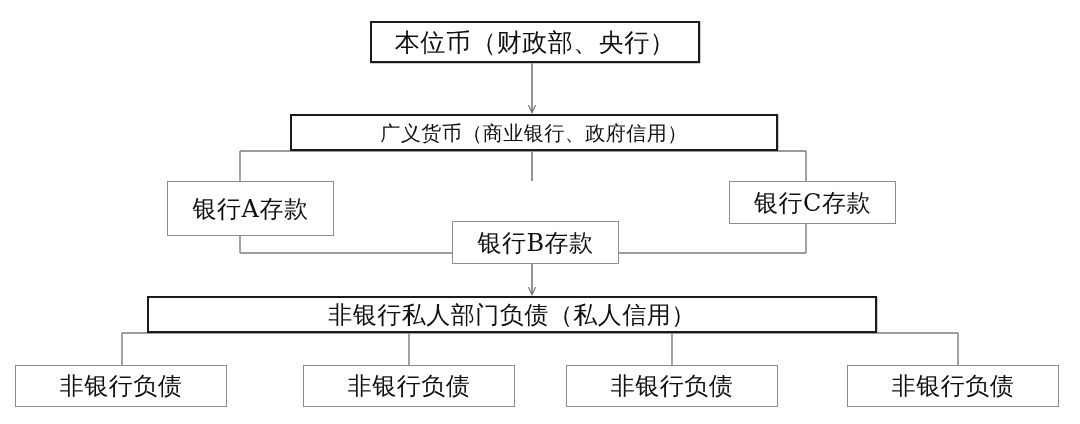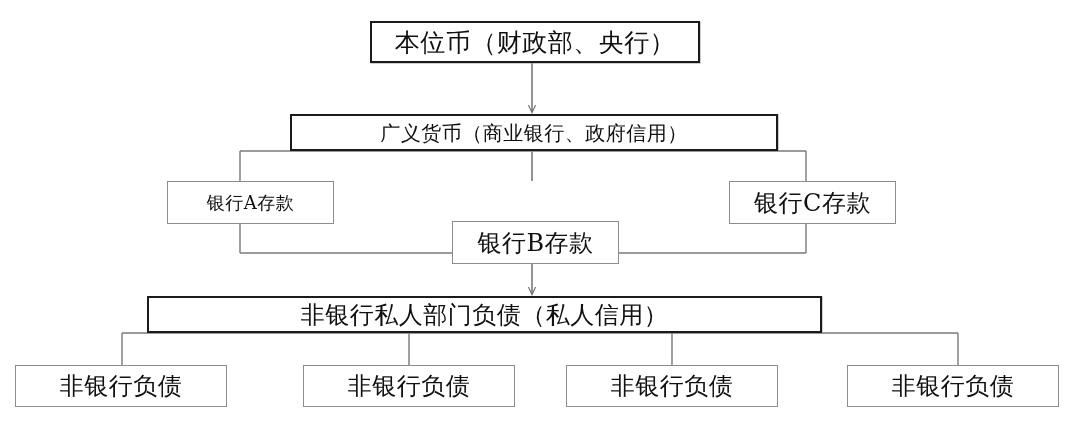--- a/index.html
+++ b/index.html
@@ -51,25 +51,25 @@
     box-shadow: 0.5px 0.5px 0 #9a9a9a;
   }
   
   .node.light {
     border: 1.5px solid #8d8d8d;
   }
 
   #node-base-currency   { left: 370px; top: 21px;  width: 330px; height: 42px;  font-size: 25px; }
   #node-broad-money     { left: 290px; top: 114px; width: 488px; height: 37px;  font-size: 20px; }
 
-  #node-bank-a          { left: 167px; top: 181px; width: 167px; height: 43px;  font-size: 18px; }
+  #node-bank-a          { left: 167px; top: 181px; width: 167px; height: 55px;  font-size: 24px; }
   #node-bank-b          { left: 452px; top: 181px; width: 167px; height: 43px;  font-size: 24px; margin-top: 40px; }
   #node-bank-c          { left: 729px; top: 181px; width: 167px; height: 43px;  font-size: 24px; }
 
-  #node-nonbank-private { left: 147px; top: 296px; width: 675px; height: 37px;  font-size: 24px; }
+  #node-nonbank-private { left: 147px; top: 296px; width: 730px; height: 37px;  font-size: 24px; }
 
   #node-liab-1          { left: 15px;  top: 365px; width: 212px; height: 42px;  font-size: 24px; }
   #node-liab-2          { left: 303px; top: 365px; width: 212px; height: 42px;  font-size: 24px; }
   #node-liab-3          { left: 566px; top: 365px; width: 212px; height: 42px;  font-size: 24px; }
   #node-liab-4          { left: 847px; top: 365px; width: 212px; height: 42px;  font-size: 24px; }
 </style>
 </head>
 <body>
 
 <div id="diagram-canvas">

